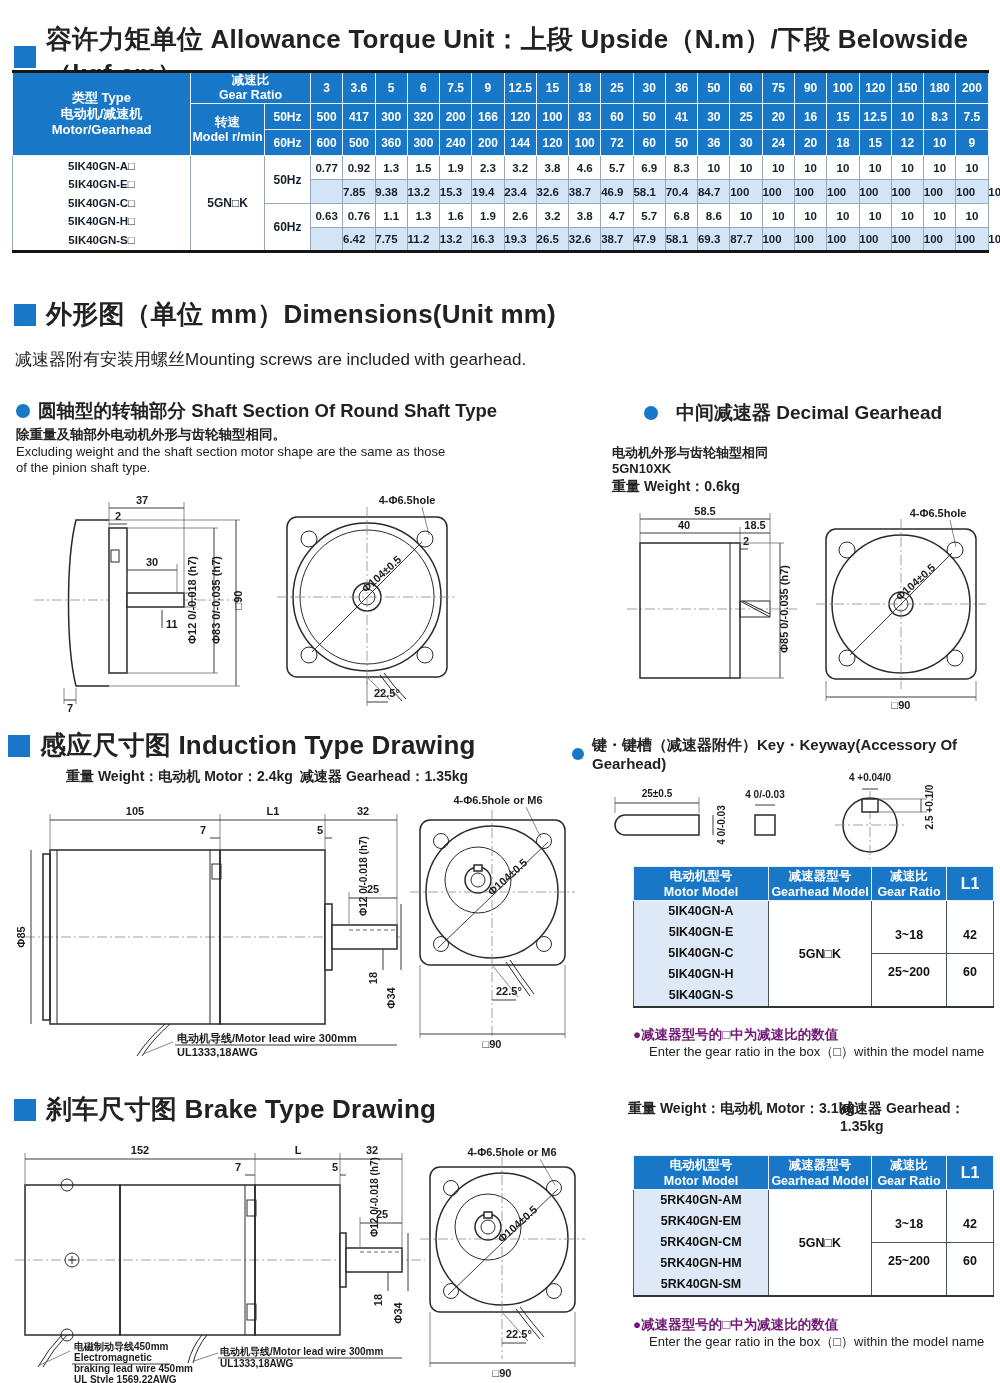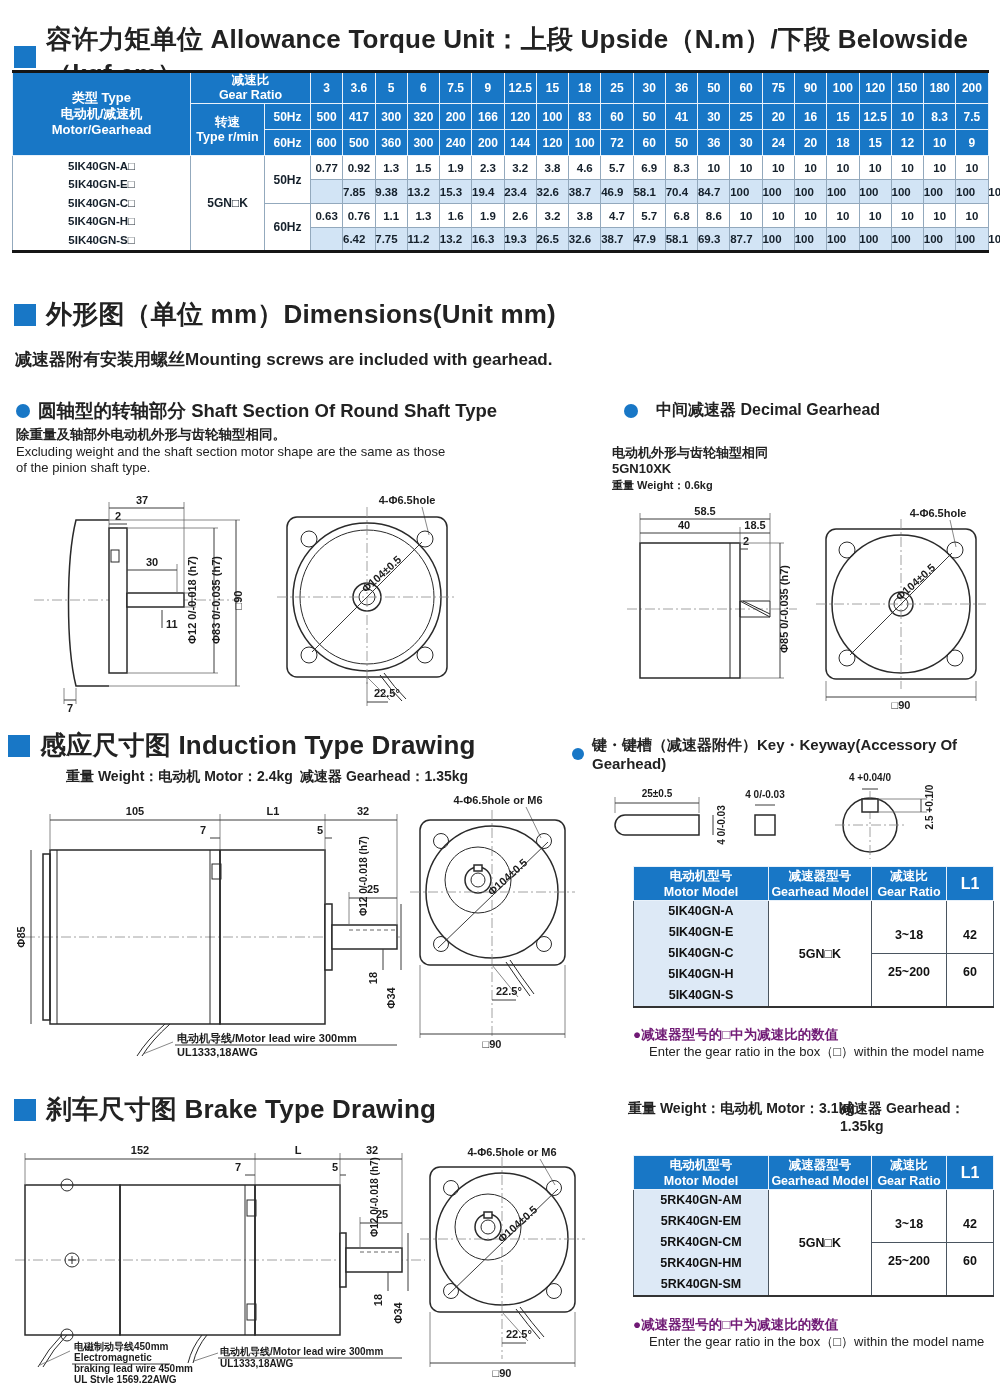--- a/index.html
+++ b/index.html
@@ -104,21 +104,21 @@
           <th class="num">90</th>
           <th class="num">100</th>
           <th class="num">120</th>
           <th class="num">150</th>
           <th class="num">180</th>
           <th class="num">200</th>
         </tr>
       <tr style="height:26px;">
         <th rowspan="2" class="hdr2">
           <div>转速</div>
-          <div>Type r/min</div>
+          <div>Model r/min</div>
         </th>
         <th class="hz">50Hz</th>
       <th class="num">500</th>
           <th class="num">417</th>
           <th class="num">300</th>
           <th class="num">320</th>
           <th class="num">200</th>
           <th class="num">166</th>
           <th class="num">120</th>
           <th class="num">100</th>
@@ -266,21 +266,21 @@
           <td>100</td>
           <td>100</td>
         </tr>
     </tbody>
   </table>
 
   <div class="sec-h" style="left:14px;top:297px;">
     <span class="sq"></span>
     <span>外形图（单位 mm）Dimensions(Unit mm)</span>
   </div>
-  <div class="note" style="left:15px;top:348px;font-size:17px;font-weight:bold;">减速器附有安装用螺丝Mounting screws are included with gearhead.</div>
+  <div class="note" style="left:15px;top:348px;font-size:17px;font-weight:normal;">减速器附有安装用螺丝Mounting screws are included with gearhead.</div>
 
   <div class="dot-h" style="left:16px;top:398px;font-size:18.5px;">
     <span class="dot"></span>
     <span>圆轴型的转轴部分 Shaft Section Of Round Shaft Type</span>
   </div>
   <div class="note" style="left:16px;top:426px;font-size:13.5px;font-weight:bold;">除重量及轴部外电动机外形与齿轮轴型相同。</div>
   <div class="note" style="left:16px;top:444px;font-size:13px;">Excluding weight and the shaft section motor shape are the same as those</div>
   <div class="note" style="left:16px;top:460px;font-size:13px;">of the pinion shaft type.</div>
 
   <svg style="left:14px;top:488px;" width="235" height="225" viewBox="0 0 235 225">
@@ -336,27 +336,27 @@
     <line class="dim" x1="50" y1="160" x2="160" y2="50"></line>
     <text class="dlab" x="122" y="85" transform="rotate(-42 122 85)" text-anchor="middle">Φ104±0.5</text>
     <path class="ol2" d="M118,183 q10,14 22,26"></path>
       <path class="ol2" d="M122,181 q10,14 22,26"></path>
     <line class="ext" x1="105" y1="185" x2="105" y2="214"></line>
       <line class="ext" x1="105" y1="185" x2="128" y2="208"></line>
     <line class="dim" x1="105" y1="210" x2="126" y2="210"></line>
     <text class="dlab" x="112" y="205">22.5°</text>
   </svg>
 
-  <div class="dot-h" style="left:624px;top:400px;font-size:16px;gap:18px;">
+  <div class="dot-h" style="left:644px;top:400px;font-size:19px;gap:18px;">
     <span class="dot"></span>
     <span>中间减速器 Decimal Gearhead</span>
   </div>
   <div class="note" style="left:612px;top:444px;font-size:13px;font-weight:bold;">电动机外形与齿轮轴型相同</div>
   <div class="note" style="left:612px;top:461px;font-size:13px;font-weight:bold;">5GN10XK</div>
-  <div class="note" style="left:612px;top:478px;font-size:11px;font-weight:bold;">重量 Weight：0.6kg</div>
+  <div class="note" style="left:612px;top:478px;font-size:14px;font-weight:bold;">重量 Weight：0.6kg</div>
 
   <svg style="left:622px;top:505px;" width="180" height="205" viewBox="0 0 180 205">
     <line class="cl" x1="5" y1="104" x2="175" y2="104"></line>
     <rect class="ol" x="18" y="38" width="100" height="135"></rect>
     <line class="ol2" x1="108" y1="38" x2="108" y2="173"></line>
     <path class="ol2" d="M118,96 h30 v16 h-30 z M118,96 l30,16 M121,96 l27,13"></path>
     <line class="ext" x1="18" y1="38" x2="18" y2="8"></line>
       <line class="ext" x1="148" y1="96" x2="148" y2="8"></line>
       <line class="ext" x1="118" y1="96" x2="118" y2="22"></line>
     <line class="dim" x1="18" y1="14" x2="148" y2="14"></line>

